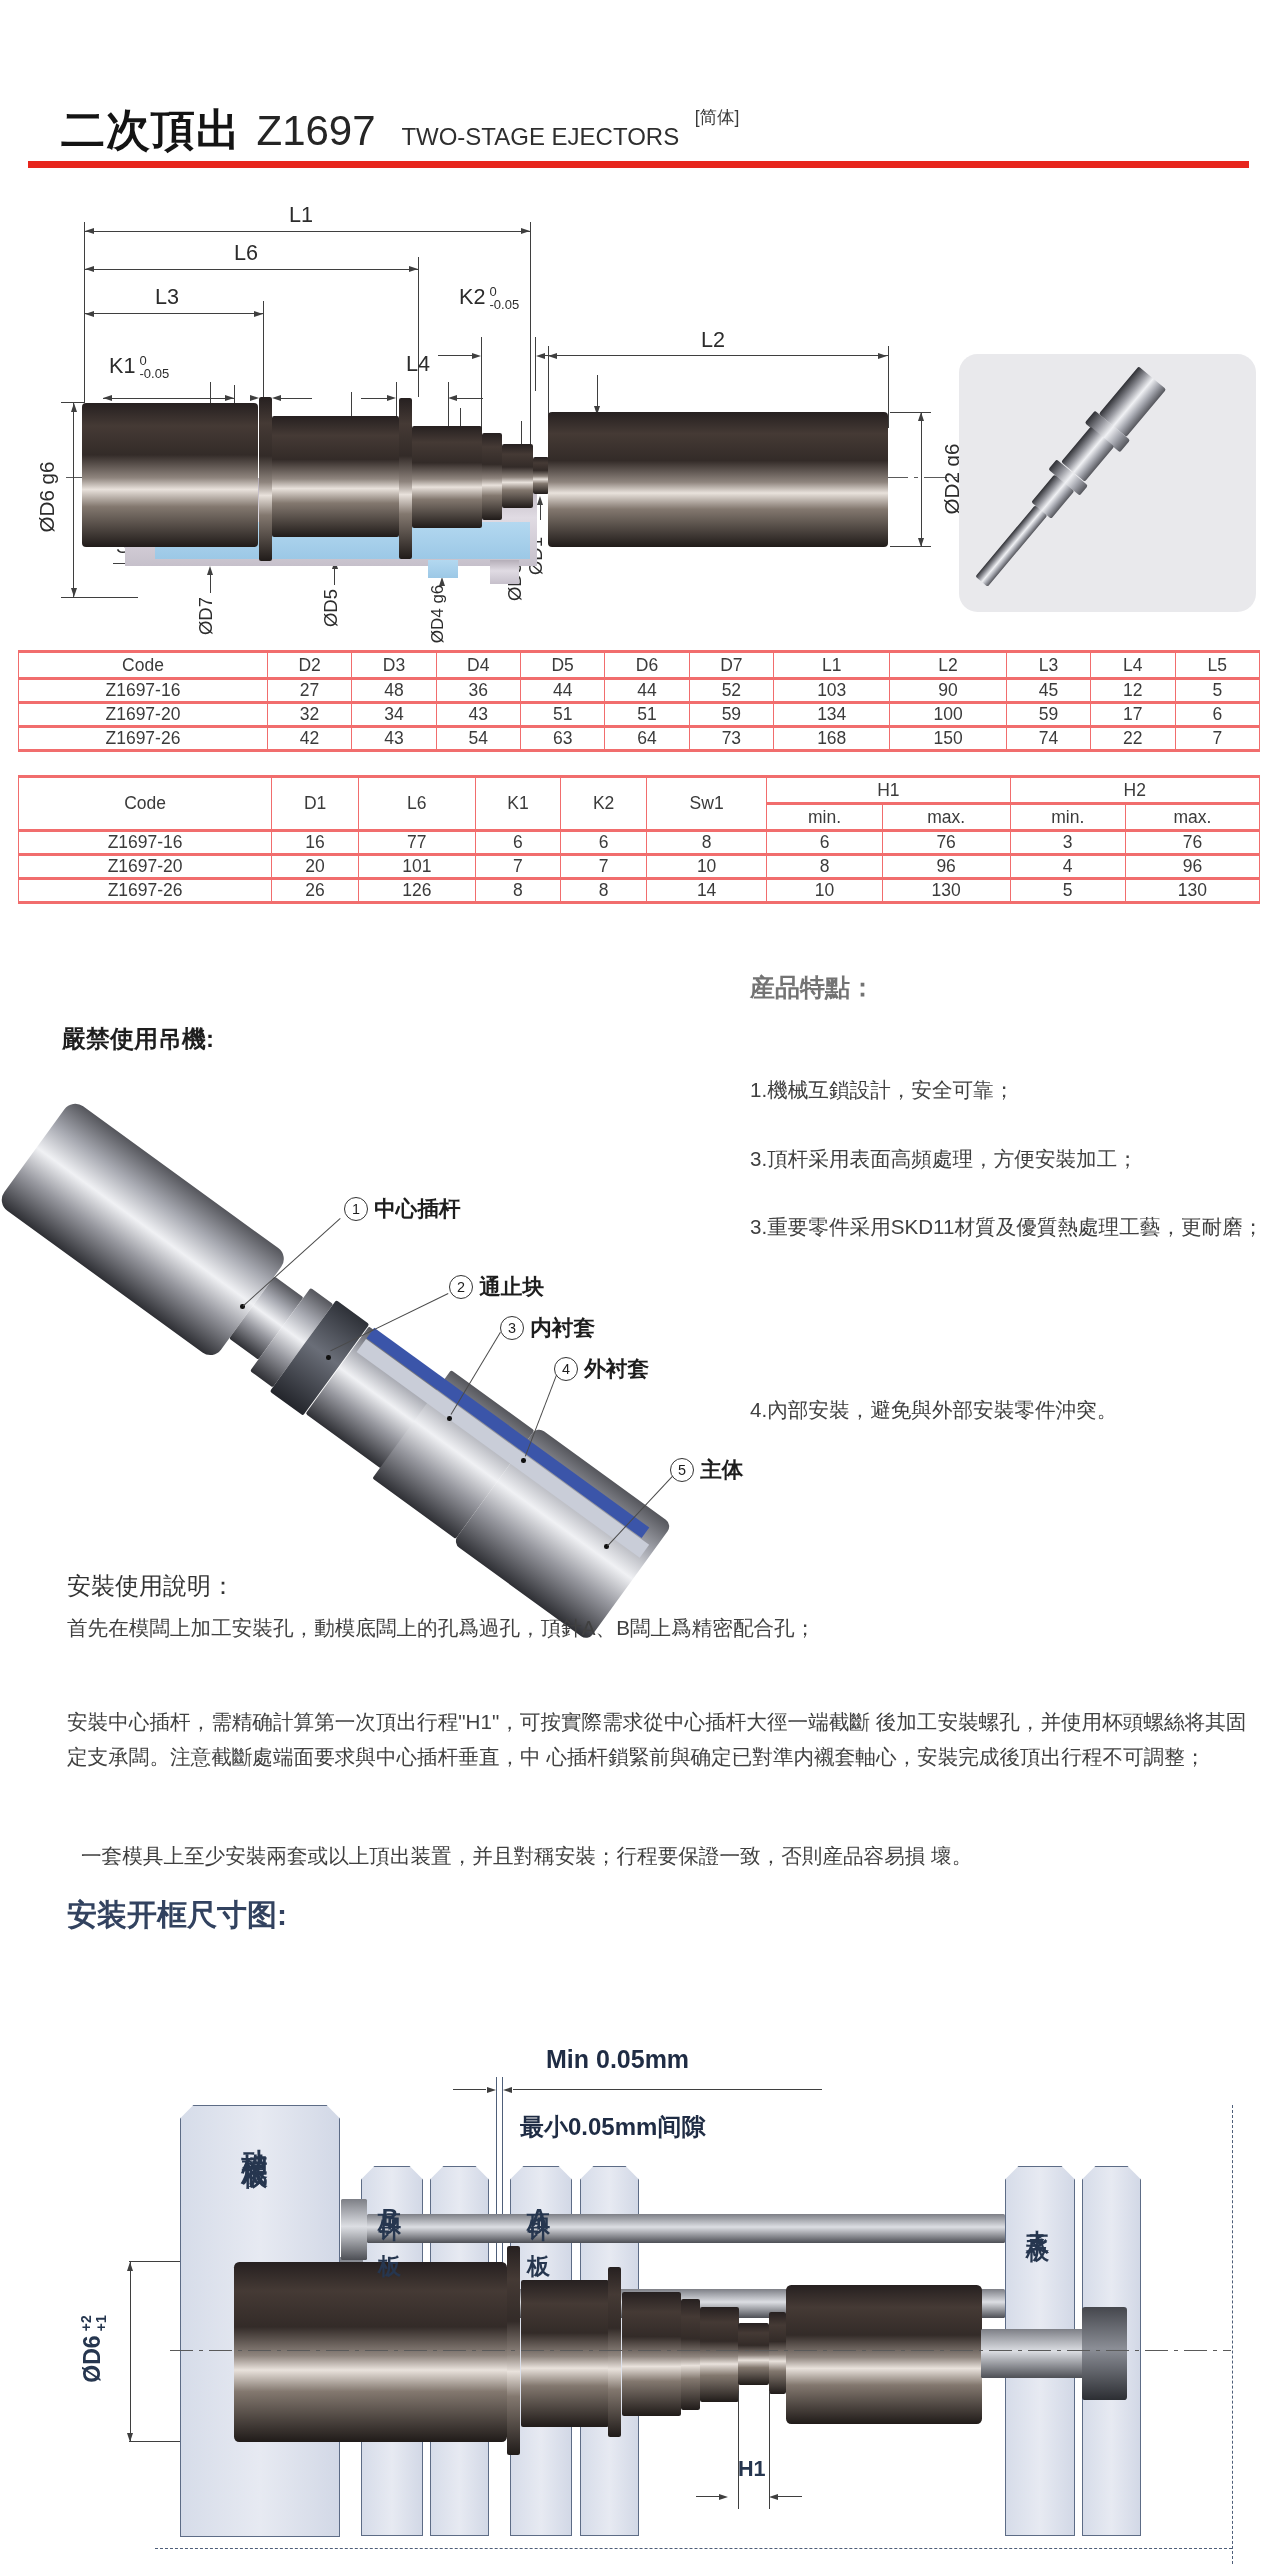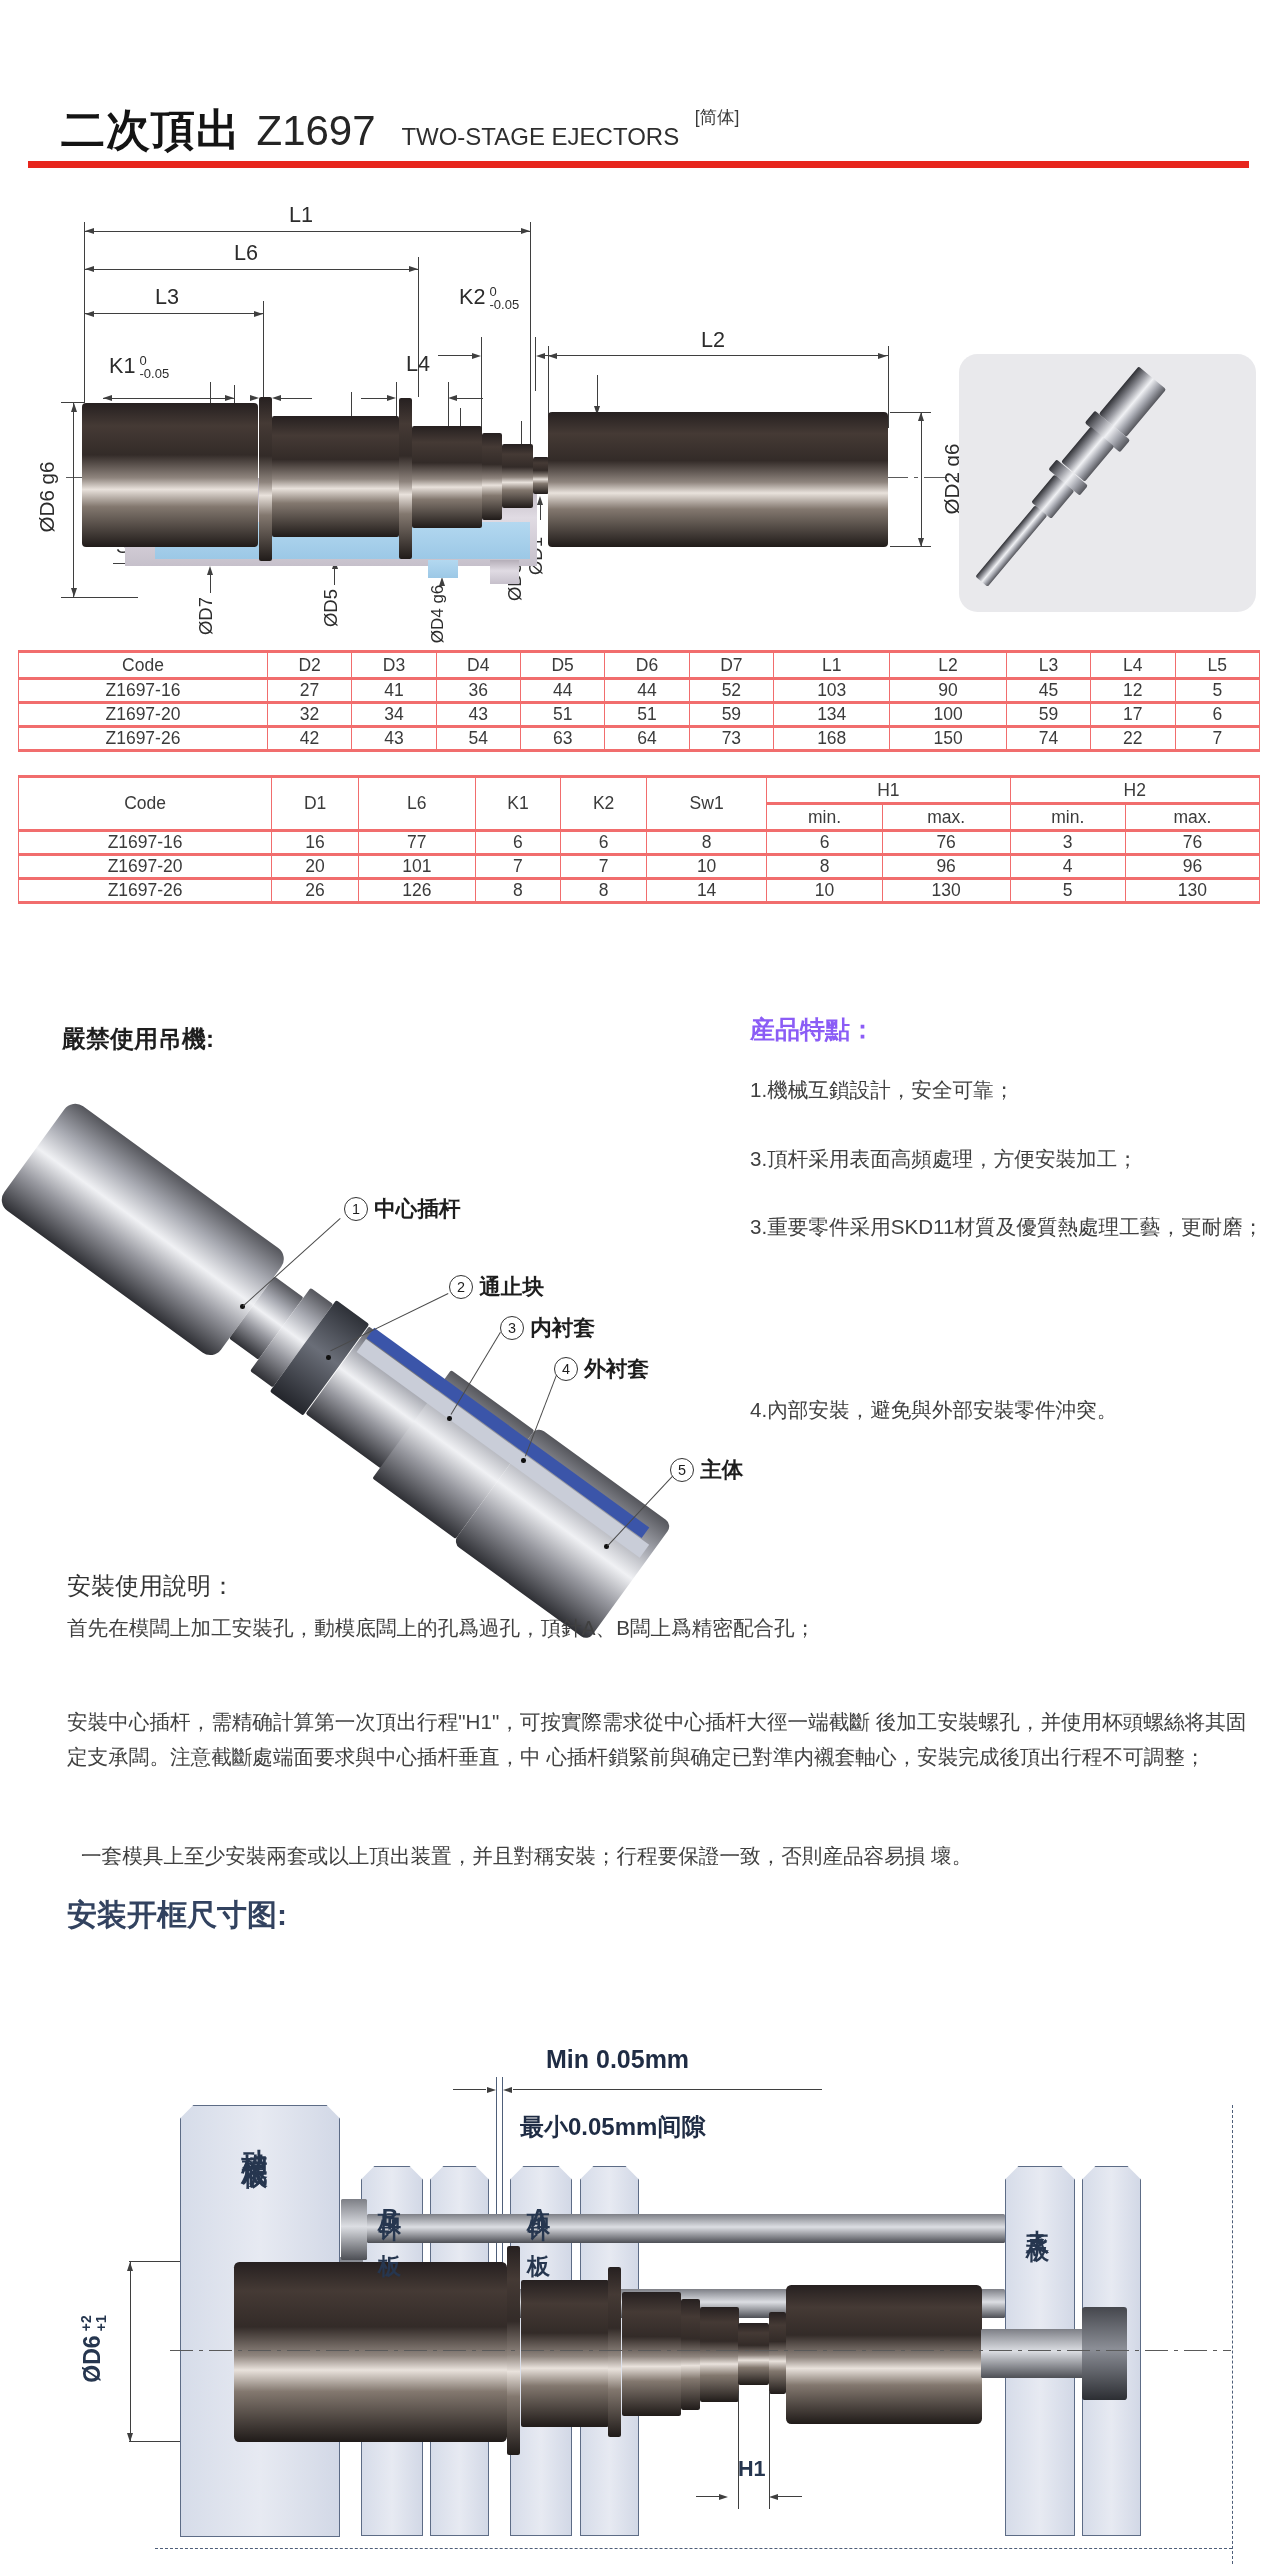--- a/index.html
+++ b/index.html
@@ -225,21 +225,21 @@
       <th>D7</th>
       <th>L1</th>
       <th>L2</th>
       <th>L3</th>
       <th>L4</th>
       <th>L5</th>
     </tr>
     <tr>
       <td>Z1697-16</td>
           <td>27</td>
-          <td>41</td>
+          <td>48</td>
           <td>36</td>
           <td>44</td>
           <td>44</td>
           <td>52</td>
           <td>103</td>
           <td>90</td>
           <td>45</td>
           <td>12</td>
           <td>5</td>
     </tr>
@@ -381,21 +381,21 @@
     <span class="circ">4</span>
     <span>外衬套</span>
   </div>
   <div class="dot" style="left:604px;top:1544px"></div>
   <div class="lead" style="left:672px;top:1476px;height:95px;transform:rotate(43deg)"></div>
   <div class="lbl3d" style="left:670px;top:1455px">
     <span class="circ">5</span>
     <span>主体</span>
   </div>
 
-  <div class="a" style="left:750px;top:1013px;font-size:25px;font-weight:700;color:#8b5cf6">産品特點：</div>
+  <div class="a" style="left:750px;top:971px;font-size:25px;font-weight:700;color:#737373">産品特點：</div>
   <div class="para" style="left:750px;top:1074px;width:515px">1.機械互鎖設計，安全可靠；</div>
   <div class="para" style="left:750px;top:1143px;width:515px">3.頂杆采用表面高頻處理，方便安裝加工；</div>
   <div class="para" style="left:750px;top:1211px;width:515px">3.重要零件采用SKD11材質及優質熱處理工藝，更耐磨；</div>
   <div class="para" style="left:750px;top:1394px;width:515px">4.內部安裝，避免與外部安裝零件沖突。</div>
 
   <div class="a" style="left:67px;top:1570px;font-size:24px;font-weight:500;color:#333">安裝使用說明：</div>
   <div class="para" style="left:67px;top:1612px;width:1170px">首先在模闆上加工安裝孔，動模底闆上的孔爲過孔，頂針A、B闆上爲精密配合孔；</div>
   <div class="para" style="left:67px;top:1704px;width:1180px;line-height:1.7">安裝中心插杆，需精确計算第一次頂出行程"H1"，可按實際需求從中心插杆大徑一端截斷 後加工安裝螺孔，并使用杯頭螺絲将其固定支承闆。注意截斷處端面要求與中心插杆垂直，中 心插杆鎖緊前與确定已對準内襯套軸心，安裝完成後頂出行程不可調整；</div>
   <div class="para" style="left:81px;top:1840px;width:1180px">一套模具上至少安裝兩套或以上頂出装置，并且對稱安裝；行程要保證一致，否則産品容易損 壞。</div>
 

